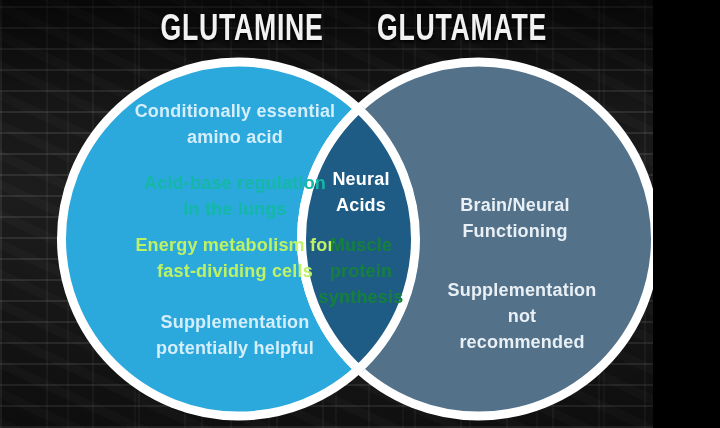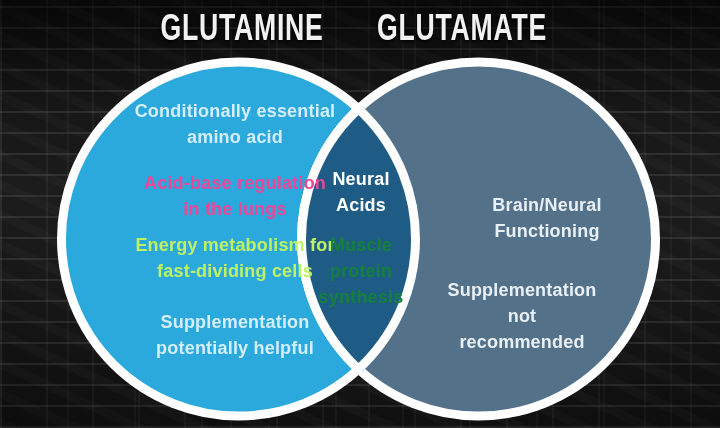--- a/index.html
+++ b/index.html
@@ -1,18 +1,18 @@
 <!DOCTYPE html>
 <html><head>
 <meta charset="utf-8">
 <style>
   html,body{margin:0;padding:0;background:#000;}
   .stage{
     position:relative;
-    width:720px;height:428px;
+    width:653px;height:428px;
     overflow:hidden;
     font-family:"Liberation Sans","DejaVu Sans",sans-serif;
   }
   
   .bricks{
     position:absolute;inset:0;
     background-color:#141414;
     background-image:
       repeating-linear-gradient(90deg, rgba(130,130,130,0.10) 0 2px, transparent 2px 46px),
       repeating-linear-gradient(90deg, rgba(130,130,130,0.08) 0 2px, transparent 2px 67px),
@@ -40,21 +40,21 @@
   .item{
     position:absolute;
     font-size:18px;font-weight:bold;line-height:26px;
     text-align:center;white-space:pre-line;letter-spacing:0.2px;
   }
   .left-item{left:100px;width:270px;}
   .shared-item{left:301px;width:120px;}
   .right-item{width:240px;}
   .li1{top:98px;} .li2{top:170px;} .li3{top:232px;} .li4{top:309px;}
   .si1{top:166px;} .si2{top:232px;}
-  .ri1{left:378px;top:99px;} .ri2{left:427px;top:192px;} .ri3{left:402px;top:277px;}
+  .ri1{left:378px;top:99px;} .ri2{left:395px;top:192px;} .ri3{left:402px;top:277px;}
 </style>
 </head>
 <body>
 
 <div class="stage">
 
   <div class="bricks"></div>
   <div class="vignette"></div>
 
   <svg class="venn-svg" width="720" height="428" viewBox="0 0 720 428" xmlns="http://www.w3.org/2000/svg">
@@ -74,21 +74,21 @@
     <g clip-path="url(#clipR)">
       <circle cx="238.5" cy="239" r="177" fill="none" stroke-width="9" stroke="#FFFFFF"></circle>
     </g>
   </svg>
 
   <div class="title title-left" style="color: rgb(242, 242, 242);">GLUTAMINE</div>
   <div class="title title-right" style="color: rgb(242, 242, 242);">GLUTAMATE</div>
 
   <div class="item left-item li1" style="color: rgb(212, 238, 251);">Conditionally essential
 amino acid</div>
-  <div class="item left-item li2" style="color: #ec4899;">Acid-base regulation
+  <div class="item left-item li2" style="color: #14b8a6;">Acid-base regulation
 in the lungs</div>
   <div class="item left-item li3" style="color: #bef264;">Energy metabolism for
 fast-dividing cells</div>
   <div class="item left-item li4" style="color: rgb(212, 238, 251);">Supplementation
 potentially helpful</div>
 
   <div class="item shared-item si1" style="color: rgb(255, 255, 255);">Neural
 Acids</div>
   <div class="item shared-item si2" style="color: #15803d;">Muscle
 protein

